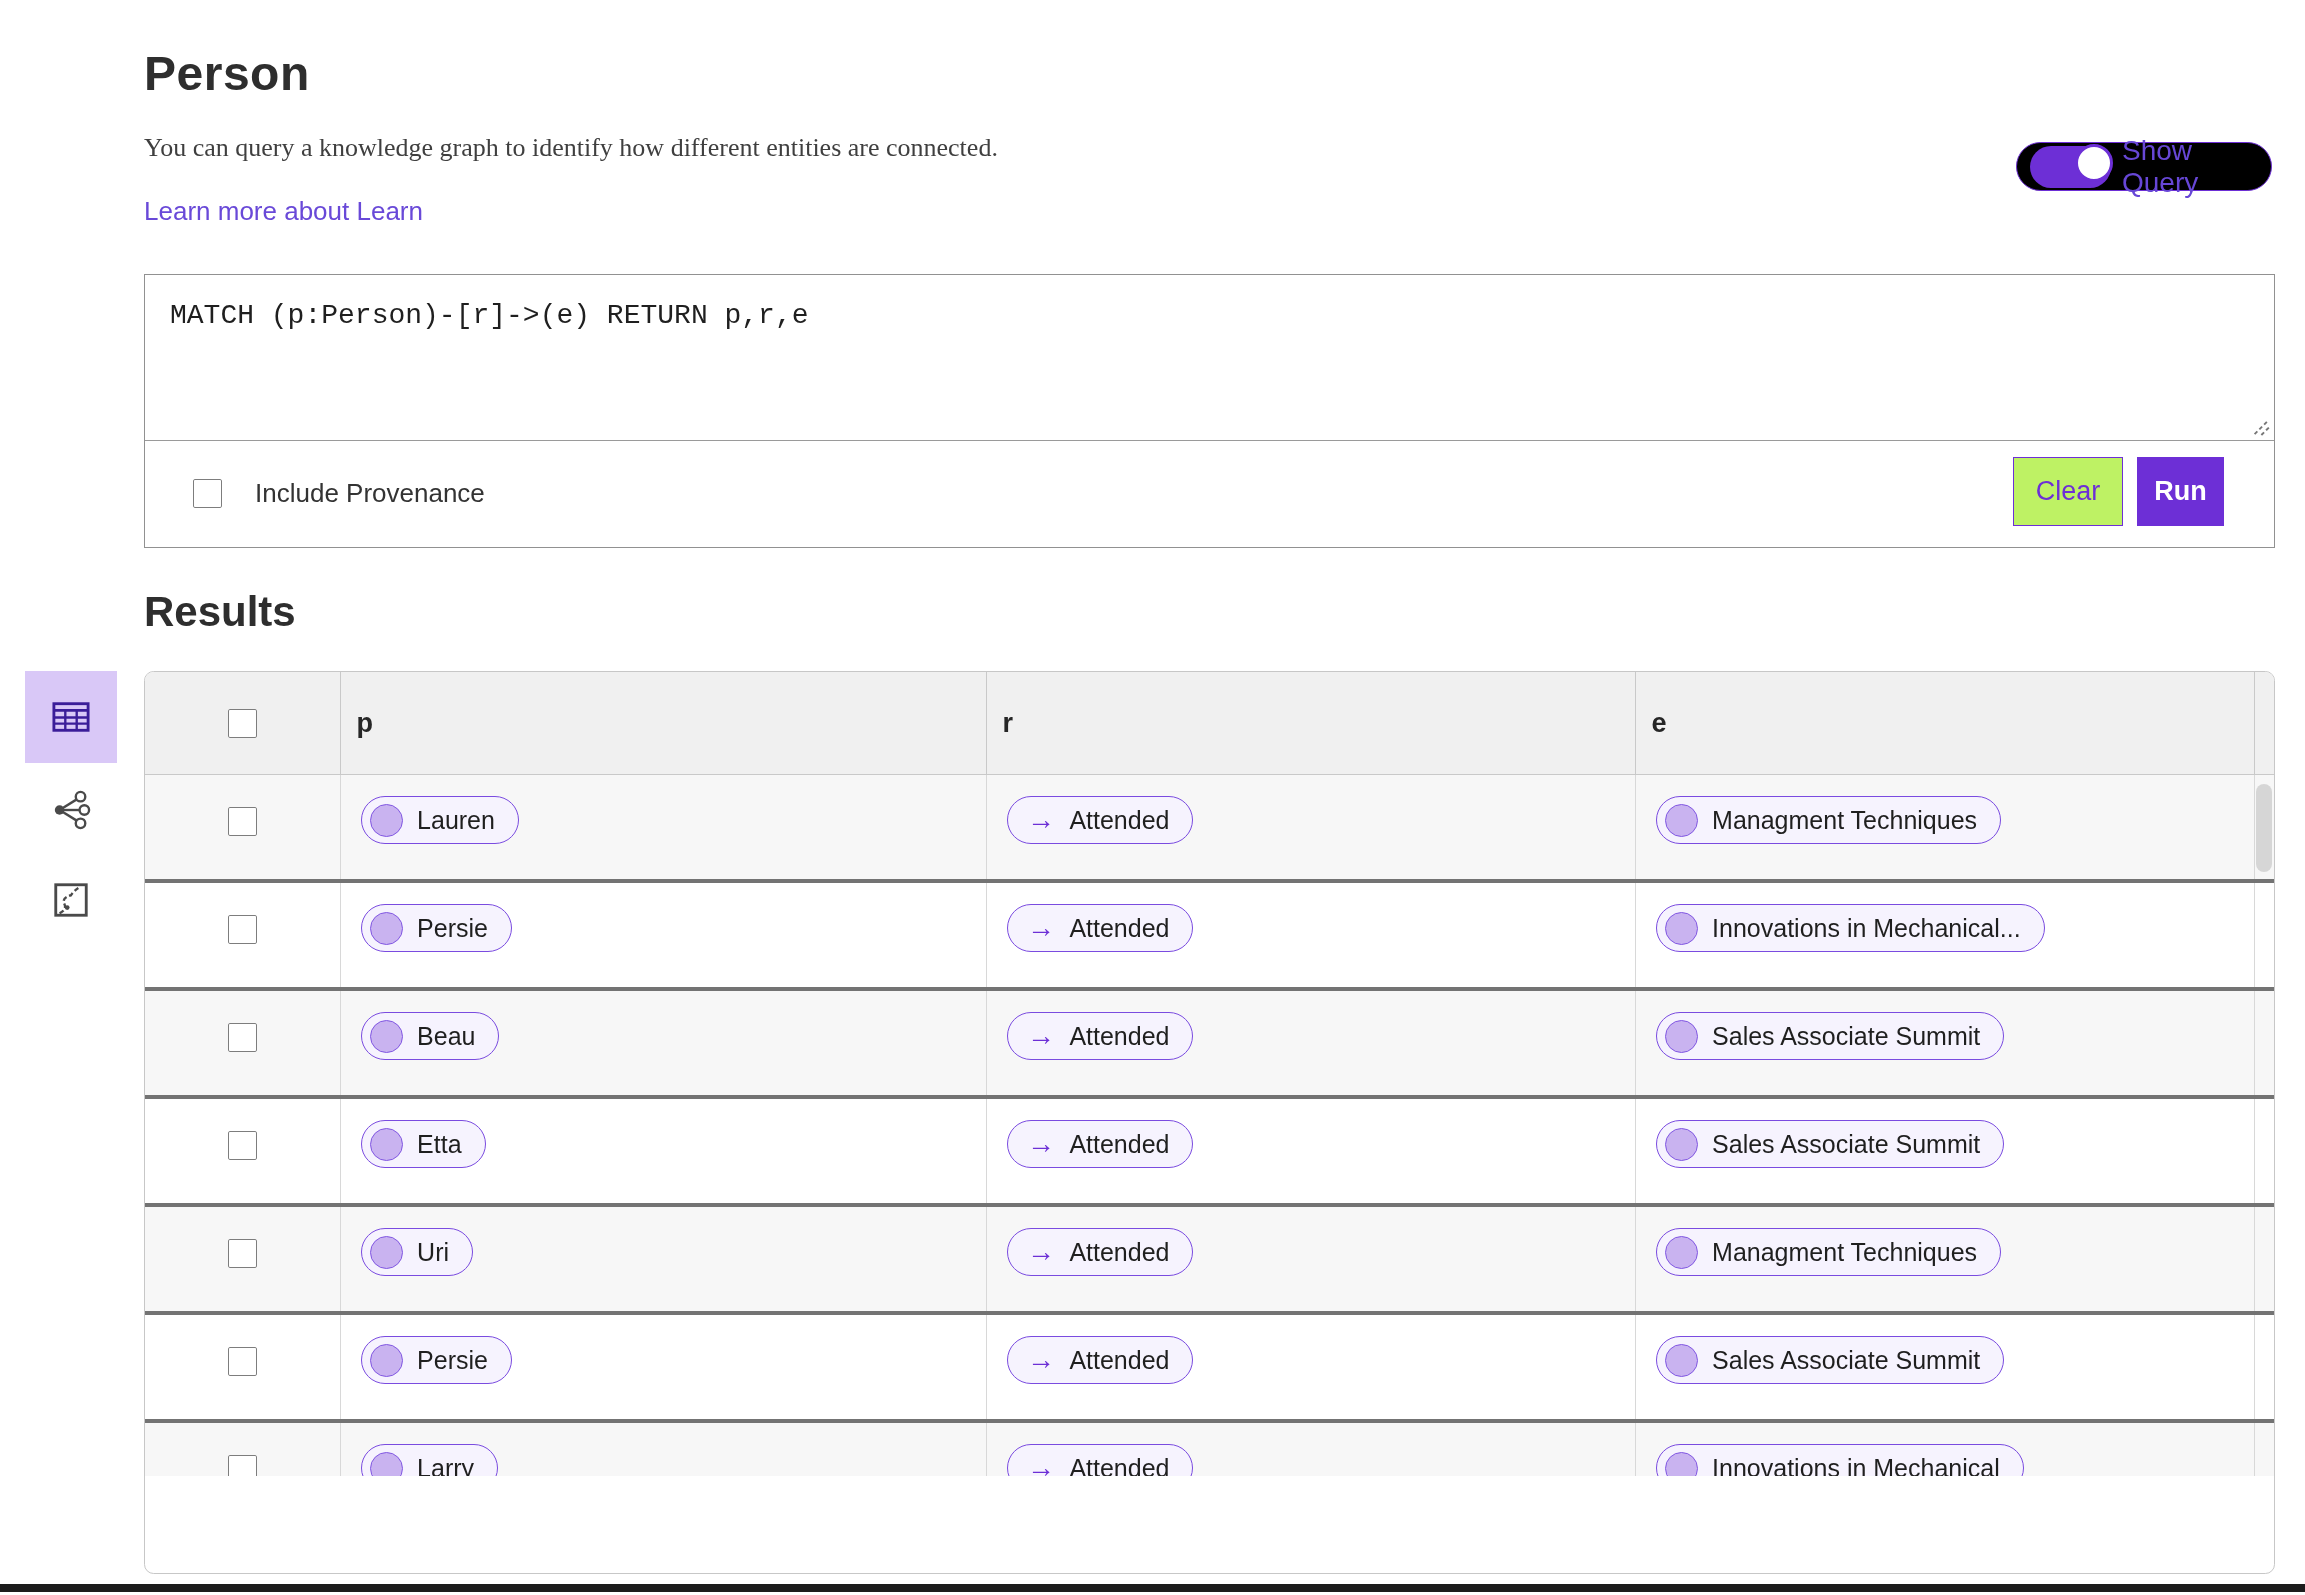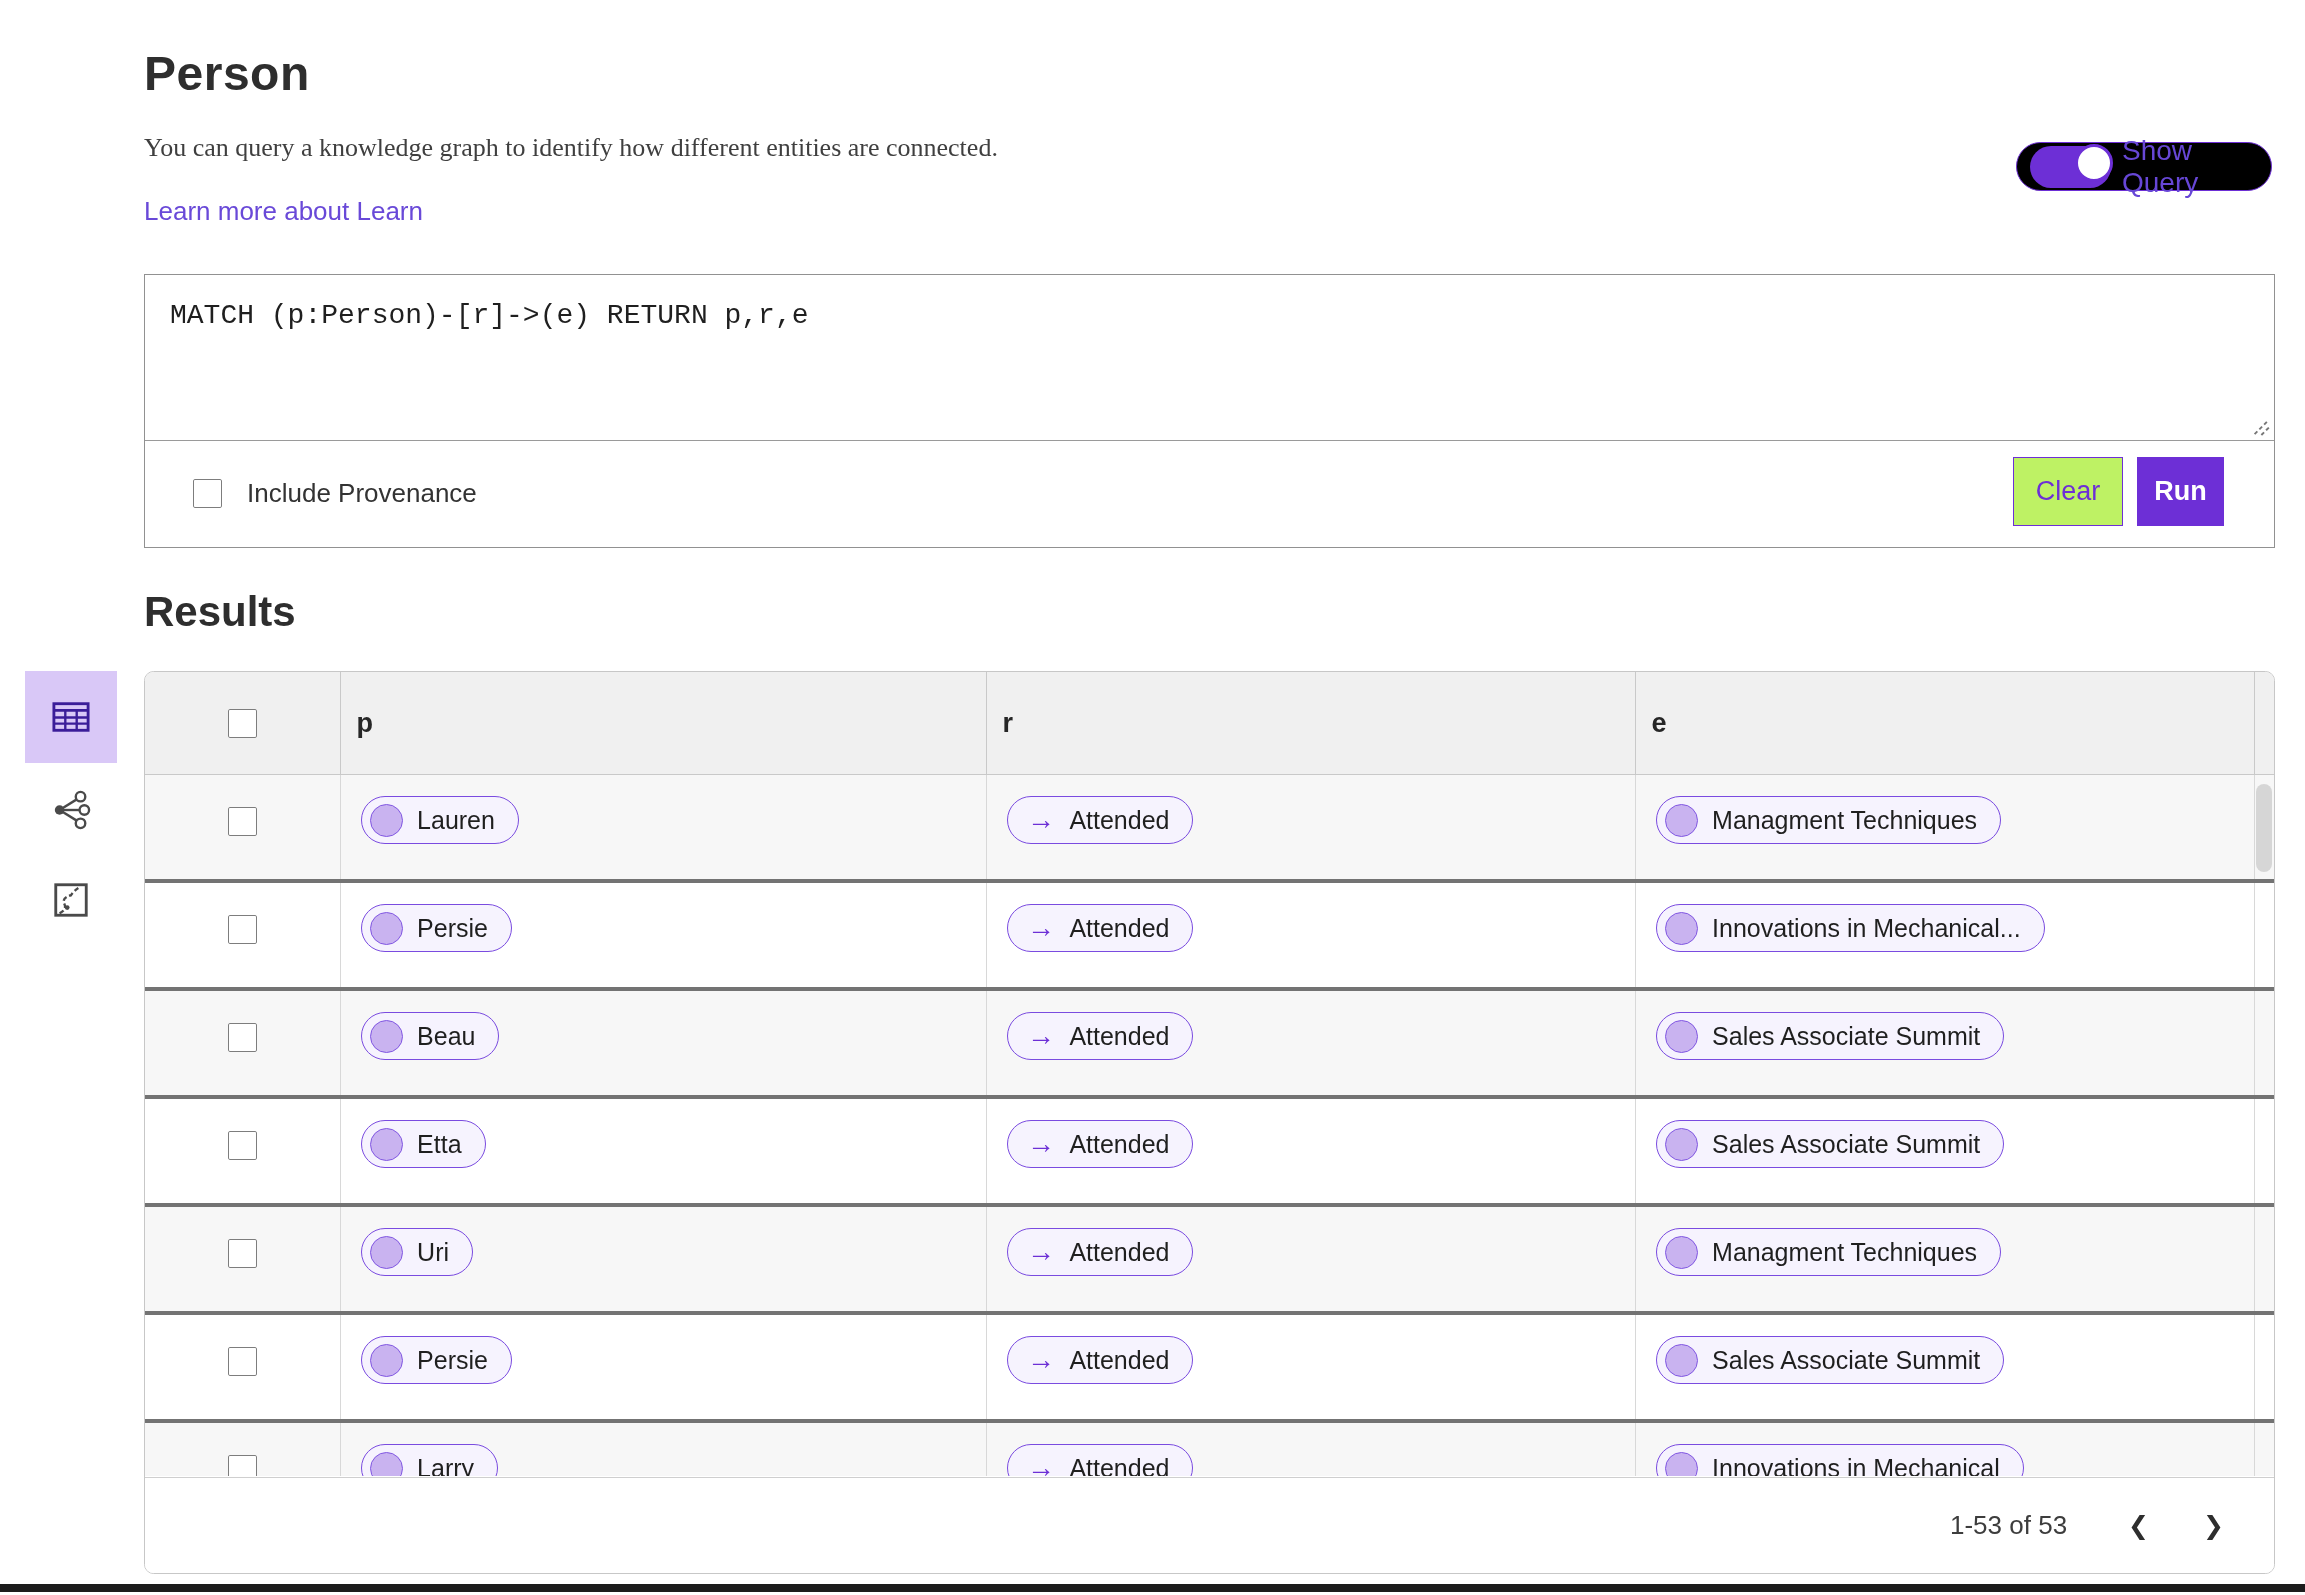--- a/index.html
+++ b/index.html
@@ -18,21 +18,21 @@
                   border:3.8px solid #6d2fd6; border-radius:50%; }
   .show-query-label { margin-left:11.5px; font-size:28px; color:#6747d6; }
 
   .query-panel { position:absolute; left:144px; top:274px; width:2131px; height:274px; border:1.9px solid #919191; background:#fff; }
   .query-textarea { position:relative; width:100%; height:166px; border-bottom:1.9px solid #9a9a9a; background:#fff; cursor:text; }
   .query-text { position:absolute; left:25px; top:25px; font-family:"Liberation Mono","DejaVu Sans Mono",monospace;
                 font-size:28px; color:#1f1f1f; white-space:pre; }
   .resize-handle { position:absolute; right:3.8px; bottom:3.8px; width:25px; height:25px; }
   .panel-bottom { position:relative; height:104px; }
   .checkbox { width:29px; height:29px; border:1.9px solid #7d7d7d; border-radius:1.9px; background:#fff; cursor:pointer; }
-  .prov-wrap { position:absolute; left:48px; top:37px; display:flex; align-items:center; gap:25px;text-align:center; }
+  .prov-wrap { position:absolute; left:48px; top:37px; display:flex; align-items:center; gap:33px;text-align:center; }
   .prov-label { font-size:26px; color:#333; }
   .btn-clear { position:absolute; left:1868px; top:16.3px; width:110px; height:69px; background:#bef264; border:1.9px solid #6d2fd6;
                color:#6d2fd6; font-size:27px; font-family:inherit; cursor:pointer; }
   .btn-run   { position:absolute; left:1992px; top:16.3px; width:87px; height:69px; background:#6d2fd6; border:none;
                color:#fff; font-size:27px; font-weight:700; font-family:inherit; cursor:pointer; }
 
   
   .r-title { position:absolute; left:144px; top:588px; font-size:42px; font-weight:700; color:#2e2e2e; }
 
   .view-btn { position:absolute; width:92px; height:92px; display:flex; align-items:center; justify-content:center; cursor:pointer; background:transparent; }
@@ -330,22 +330,17 @@
         <span class="pill-circle"></span>
         <span class="pill-label">Innovations in Mechanical</span>
       </span>
     </div>
     <div></div>
   </div>
 </div>
 
     <div class="scroll-thumb"></div>
 
-    <div class="pagination">
-      <span class="page-range">1-53 of 53</span>
-      <button class="page-chevron chev-prev">❮</button>
-      <button class="page-chevron chev-next">❯</button>
-    </div>
   </div>
 
   <div class="bottom-edge"></div>
 </div>
 
 
 </body></html>

